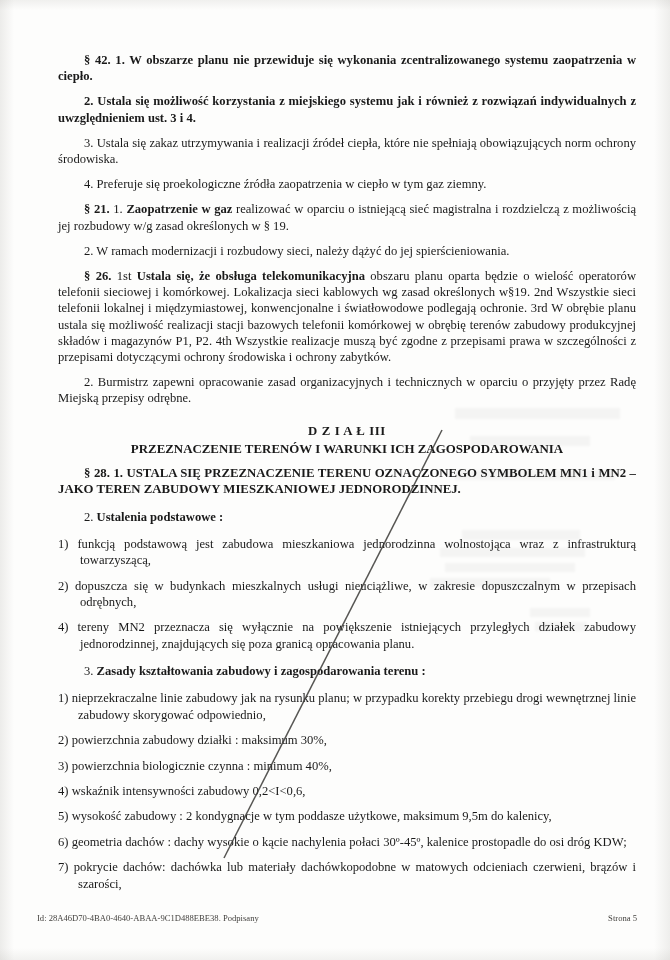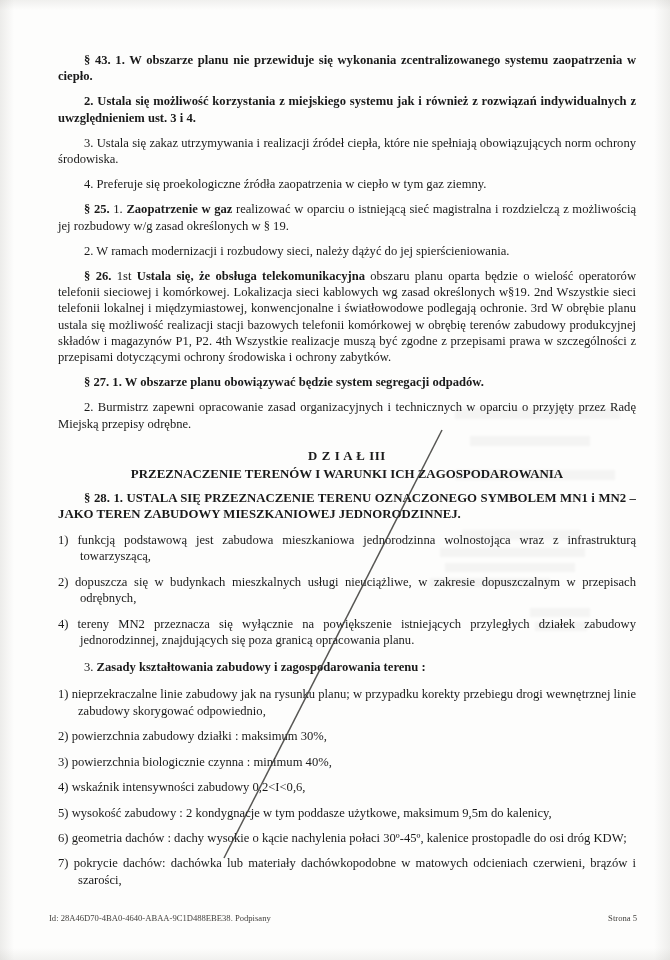--- a/index.html
+++ b/index.html
@@ -100,21 +100,21 @@
     position: absolute;
     left: 33px;
     right: 33px;
     bottom: 35px;
     height: 14px;
     font-size: 8.6px;
     line-height: 14px;
     color: #44423f;
     font-family: "Liberation Serif", "DejaVu Serif", serif;
   }
-  .footer-id { position: absolute; left: 16px; top: 0; white-space: nowrap; }
+  .footer-id { position: absolute; left: 4px; top: 0; white-space: nowrap; }
   .footer-page { position: absolute; right: 0; top: 0; white-space: nowrap; }
 
   
   .artifact-line {
     position: absolute;
     left: 0; top: 0;
     width: 670px; height: 960px;
     pointer-events: none;
   }
   .artifact-line line {
@@ -146,44 +146,44 @@
   <div class="ghost" style="left:455px; top:470px; width:160px; height:10px;"></div>
   <div class="ghost" style="left:462px; top:530px; width:118px; height:10px;"></div>
   <div class="ghost" style="left:440px; top:548px; width:145px; height:9px;"></div>
   <div class="ghost" style="left:445px; top:563px; width:130px; height:9px;"></div>
   <div class="ghost" style="left:430px; top:578px; width:120px; height:9px;"></div>
   <div class="ghost" style="left:530px; top:608px; width:60px; height:9px;"></div>
   <div class="ghost" style="left:535px; top:622px; width:52px; height:9px;"></div>
 
   <div class="content">
 
-    <p class="para"><span class="b">§ 43.</span><span class="b"> 1. W  obszarze  planu  nie przewiduje  się  wykonania  zcentralizowanego  systemu  zaopatrzenia w ciepło.</span></p>
+    <p class="para"><span class="b">§ 42.</span><span class="b"> 1. W  obszarze  planu  nie przewiduje  się  wykonania  zcentralizowanego  systemu  zaopatrzenia w ciepło.</span></p>
 
     <p class="para"><span class="b">2. Ustala się możliwość korzystania z miejskiego systemu jak i również z rozwiązań indywidualnych z uwzględnieniem ust. 3 i 4.</span></p>
 
     <p class="para">3. Ustala się zakaz utrzymywania i realizacji źródeł ciepła, które nie spełniają obowiązujących norm ochrony środowiska.</p>
 
     <p class="para">4. Preferuje się proekologiczne źródła zaopatrzenia w ciepło w tym gaz ziemny.</p>
 
-    <p class="para"><span class="b">§ 25.</span><span> 1. </span><span class="b">Zaopatrzenie w gaz</span><span> realizować w oparciu o istniejącą sieć magistralna i rozdzielczą z możliwością jej rozbudowy w/g zasad określonych w § 19.</span></p>
+    <p class="para"><span class="b">§ 21.</span><span> 1. </span><span class="b">Zaopatrzenie w gaz</span><span> realizować w oparciu o istniejącą sieć magistralna i rozdzielczą z możliwością jej rozbudowy w/g zasad określonych w § 19.</span></p>
 
     <p class="para">2. W ramach modernizacji i rozbudowy sieci, należy dążyć do jej spierścieniowania.</p>
 
     <p class="para"><span class="b">§ 26.</span><span> 1st </span><span class="b">Ustala się, że obsługa telekomunikacyjna</span><span> obszaru planu oparta będzie o wielość operatorów telefonii sieciowej i komórkowej. Lokalizacja sieci kablowych wg zasad określonych w§19. 2nd Wszystkie sieci telefonii lokalnej i międzymiastowej, konwencjonalne i światłowodowe podlegają ochronie. 3rd W obrębie planu ustala się możliwość realizacji stacji bazowych telefonii komórkowej w obrębię terenów zabudowy produkcyjnej składów i magazynów P1, P2. 4th Wszystkie realizacje muszą być zgodne z przepisami prawa w szczególności z przepisami dotyczącymi ochrony środowiska i ochrony zabytków.</span></p>
 
-    <p class="para"><span class="b">§ 27.</span><span class="b"> 1. W obszarze planu obowiązywać będzie system segregacji odpadów.</span></p>
 
     <p class="para">2. Burmistrz zapewni opracowanie zasad organizacyjnych i technicznych w oparciu o przyjęty przez Radę Miejską przepisy odrębne.</p>
 
 
     <div class="dzial">D Z I A Ł III</div>
     <div class="dzial-sub">PRZEZNACZENIE TERENÓW I WARUNKI ICH ZAGOSPODAROWANIA</div>
 
     <p class="head-para"><span>§ 28.</span><span> 1. USTALA SIĘ  PRZEZNACZENIE  TERENU  OZNACZONEGO  SYMBOLEM  MN1  i MN2 – JAKO TEREN ZABUDOWY MIESZKANIOWEJ JEDNORODZINNEJ.</span></p>
 
+    <div class="sub-head"><span>2. </span><span class="b">Ustalenia podstawowe :</span></div>
 
     <p class="item">1) funkcją  podstawową  jest  zabudowa  mieszkaniowa  jednorodzinna  wolnostojąca  wraz  z infrastrukturą towarzyszącą,</p>
     <p class="item">2) dopuszcza  się  w budynkach  mieszkalnych  usługi  nieuciążliwe,  w zakresie  dopuszczalnym  w przepisach odrębnych,</p>
     <p class="item">4) tereny  MN2  przeznacza  się  wyłącznie  na  powiększenie  istniejących  przyległych  działek  zabudowy jednorodzinnej, znajdujących się poza granicą opracowania planu.</p>
 
     <div class="sub-head"><span>3. </span><span class="b">Zasady kształtowania zabudowy i zagospodarowania terenu :</span></div>
 
     <p class="item narrow">1) nieprzekraczalne linie zabudowy jak na rysunku planu; w przypadku korekty przebiegu drogi wewnętrznej linie zabudowy skorygować odpowiednio,</p>
     <p class="item narrow">2) powierzchnia zabudowy działki : maksimum 30%,</p>
     <p class="item narrow">3) powierzchnia biologicznie czynna : minimum 40%,</p>

